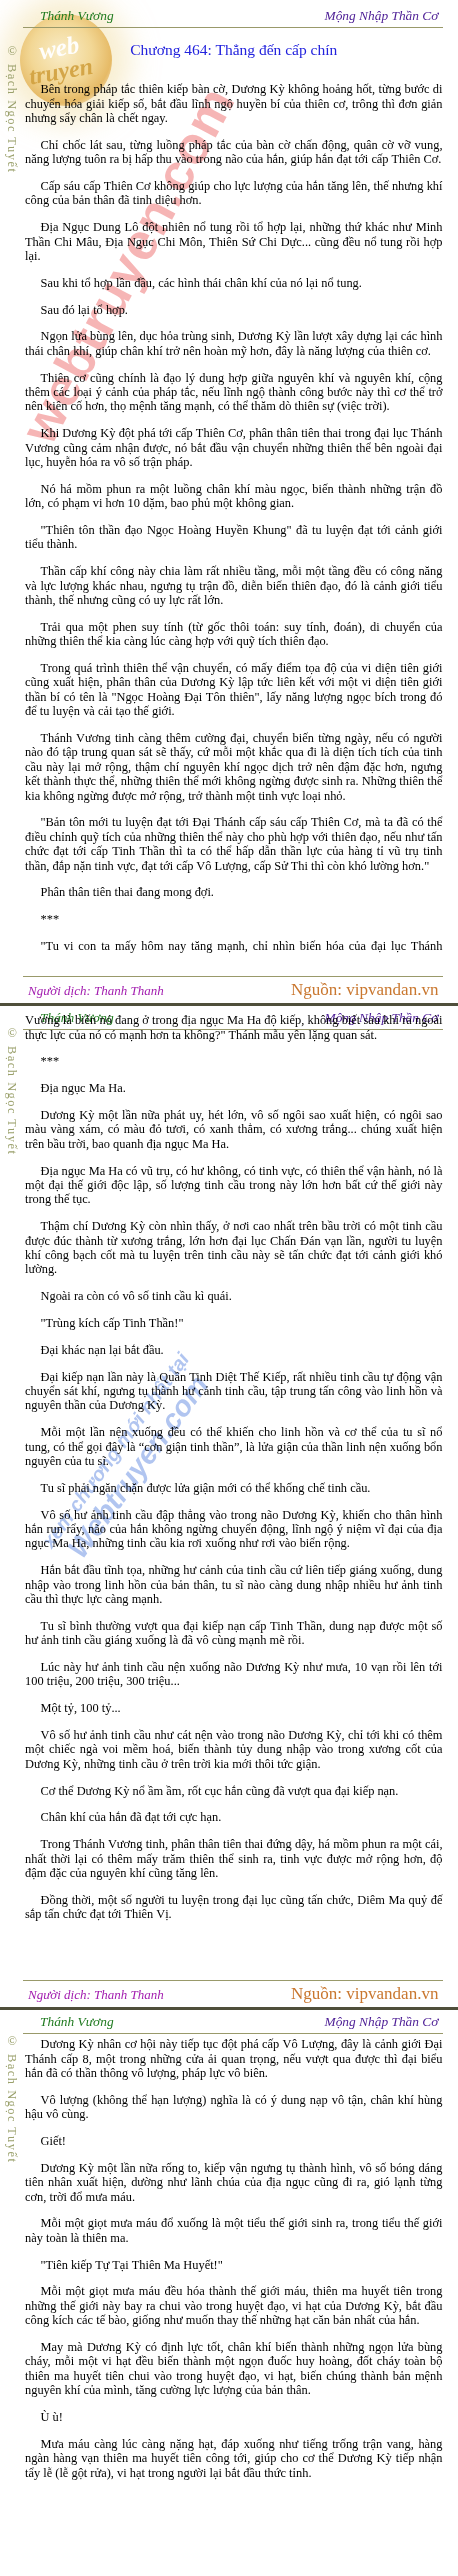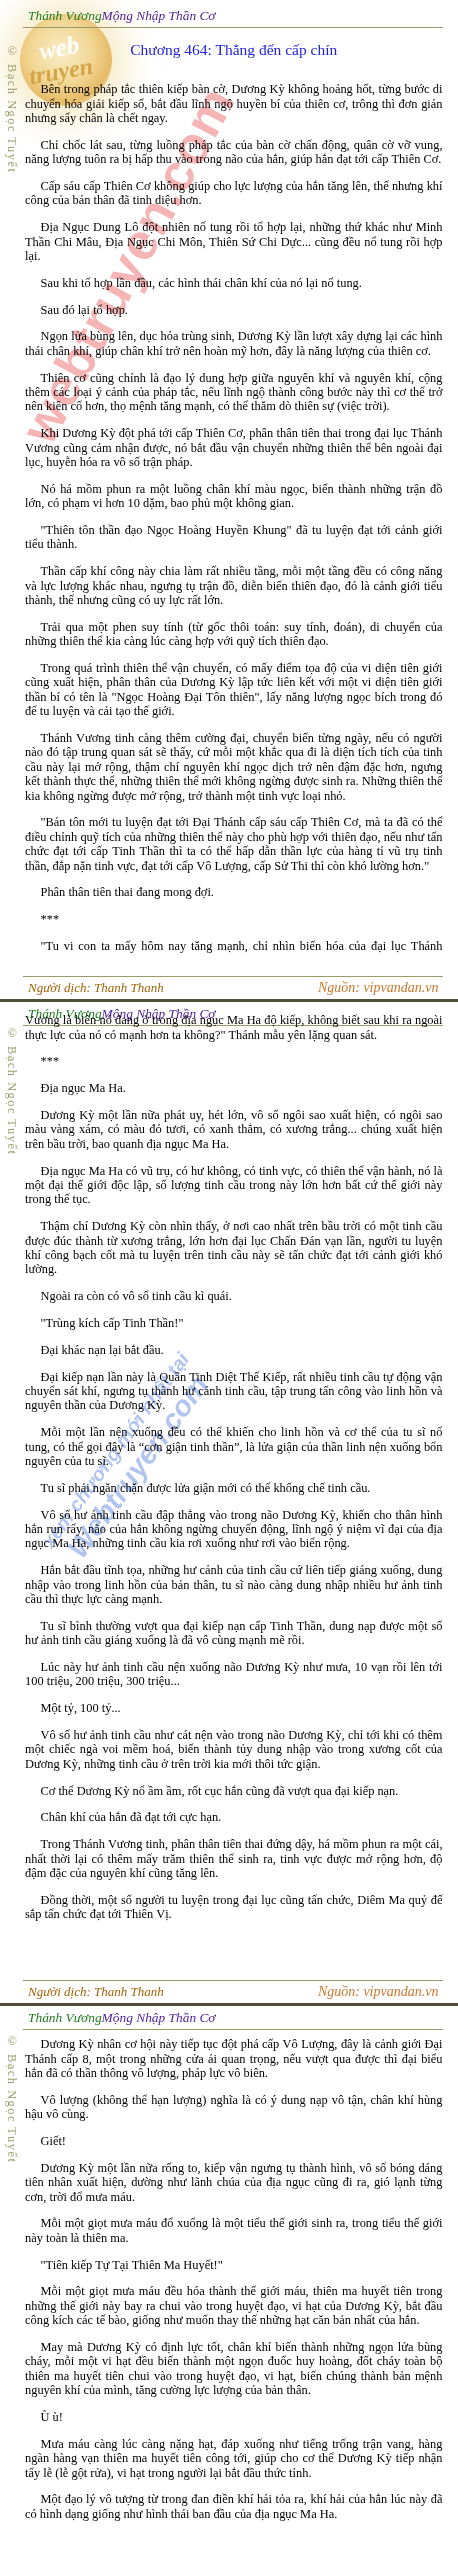--- a/index.html
+++ b/index.html
@@ -22,25 +22,25 @@
            font-family:"Liberation Sans",sans-serif;color:rgba(100,140,226,0.50);}
   .wm-blue .b1{font-size:19.6px;font-style:italic;font-weight:bold;white-space:nowrap;}
   .wm-blue .b2{font-size:29px;font-style:italic;font-weight:bold;white-space:nowrap;}
 
   
   .side-text{position:absolute;left:4.1px;writing-mode:vertical-rl;font-size:12.4px;letter-spacing:1.5px;
              color:#9aa06b;font-family:"Liberation Serif",serif;}
 
   
   .abs{position:absolute;left:0;right:0;}
-  .head-row{display:flex;align-items:baseline;padding:0 20.6px 0 28px;}
+  .head-row{display:flex;justify-content:space-between;align-items:baseline;padding:0 20.6px 0 28px;margin-left:12px;}
   .hdr-left{color:#1f7a1f;font-style:italic;font-size:13.4px;}
   .hdr-right{color:#4c1d95;font-style:italic;font-size:13.4px;}
-  .ftr-left{color:#a16207;font-style:italic;font-size:13px;}
-  .ftr-right{color:#c9772f;font-style:italic;font-size:14px;}
+  .ftr-left{color:#a21caf;font-style:italic;font-size:13px;}
+  .ftr-right{color:#c9772f;font-size:17px;}
   .rule{height:1px;background:#99996a;margin:0 16.5px 0 23px;}
   .rule-full{height:2.6px;background:#4f4f3b;}
   .chapter-title{color:#2222dd;font-size:15.5px;line-height:20.6px;text-align:center;margin:11.3px 16.5px 0 25px;font-weight:normal;}
 
   
   .body{padding:0 16.5px 0 25px;}
   .body p{margin:12.4px 0 0;font-size:12.4px;line-height:14.4px;color:#000;text-align:justify;text-indent:15.5px;}
   .body p.noindent{text-indent:0;}
   .body p.cutline{text-align-last:justify;}
   #page1 .body p:first-child{margin-top:22px;}
@@ -164,18 +164,17 @@
         <p>Dương Kỳ nhân cơ hội này tiếp tục đột phá cấp Vô Lượng, đây là cảnh giới Đại Thánh cấp 8, một trong những cửa ải quan trọng, nếu vượt qua được thì đại biểu hắn đã có thần thông vô lượng, pháp lực vô biên.</p>
         <p>Vô lượng (không thể hạn lượng) nghĩa là có ý dung nạp vô tận, chân khí hùng hậu vô cùng.</p>
         <p>Giết!</p>
         <p>Dương Kỳ một lần nữa rống to, kiếp vận ngưng tụ thành hình, vô số bóng dáng tiên nhân xuất hiện, dường như lãnh chúa của địa ngục cũng đi ra, gió lạnh từng cơn, trời đổ mưa máu.</p>
         <p>Mỗi một giọt mưa máu đổ xuống là một tiểu thế giới sinh ra, trong tiểu thế giới này toàn là thiên ma.</p>
         <p>"Tiên kiếp Tự Tại Thiên Ma Huyết!"</p>
         <p>Mỗi một giọt mưa máu đều hóa thành thế giới máu, thiên ma huyết tiên trong những thế giới này bay ra chui vào trong huyệt đạo, vi hạt của Dương Kỳ, bắt đầu công kích các tế bào, giống như muốn thay thế những hạt căn bản nhất của hắn.</p>
         <p>May mà Dương Kỳ có định lực tốt, chân khí biến thành những ngọn lửa bùng cháy, mỗi một vi hạt đều biến thành một ngọn đuốc huy hoàng, đốt cháy toàn bộ thiên ma huyết tiên chui vào trong huyệt đạo, vi hạt, biến chúng thành bản mệnh nguyên khí của mình, tăng cường lực lượng của bản thân.</p>
         <p>Ù ù!</p>
         <p>Mưa máu càng lúc càng nặng hạt, đáp xuống như tiếng trống trận vang, hàng ngàn hàng vạn thiên ma huyết tiên công tới, giúp cho cơ thể Dương Kỳ tiếp nhận tẩy lễ (lễ gột rửa), vi hạt trong người lại bắt đầu thức tỉnh.</p>
-        <p>Một đạo lý vô tượng từ trong đan điền khí hải tỏa ra, khí hải của hắn lúc này đã có hình dạng giống như hình thái ban đầu của địa ngục Ma Ha.</p>
       </div>
   </div>
 
 </div>
 
 
 </body></html>

